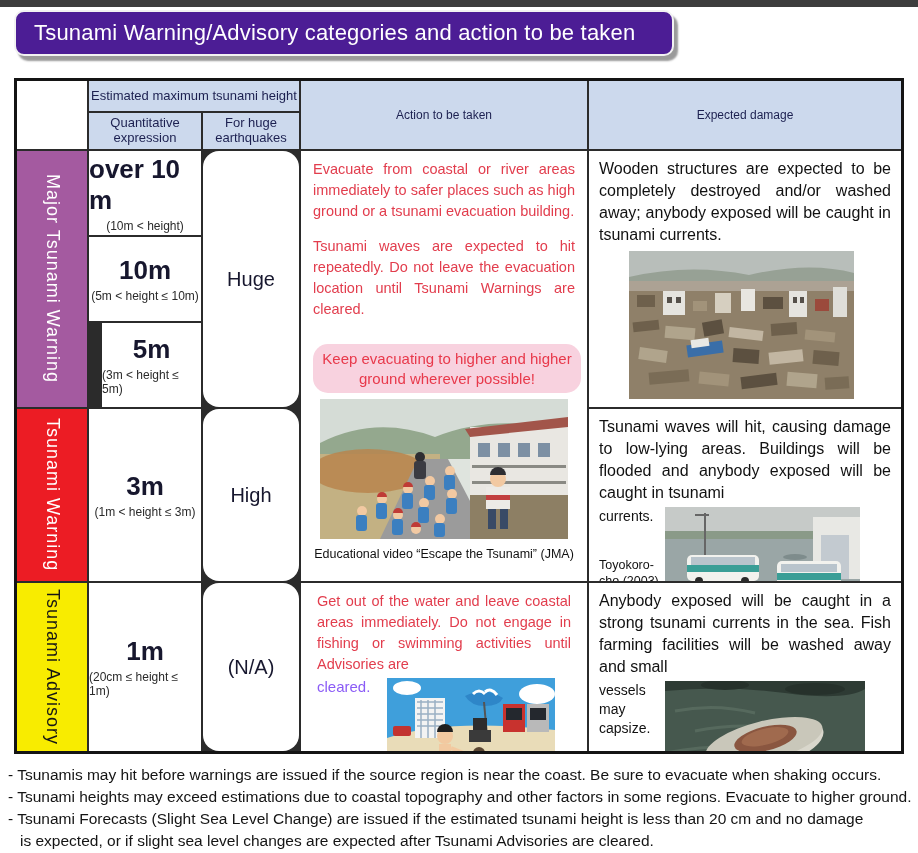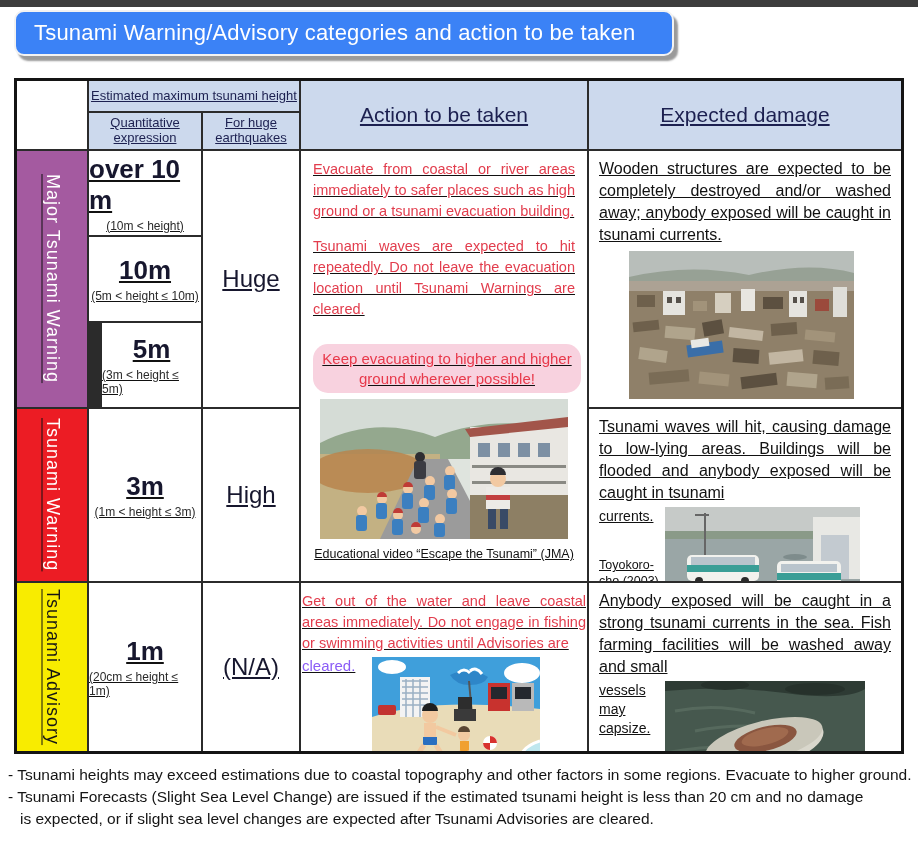--- a/index.html
+++ b/index.html
@@ -3,38 +3,38 @@
 <meta charset="utf-8">
 <style>
   html,body{margin:0;padding:0;background:#fff;}
   body{font-family:"Liberation Sans", sans-serif; color:#111;}
   .page{position:relative;width:918px;height:853px;background:#fff;overflow:hidden;}
 
   .top-strip{position:absolute;left:0;top:0;width:918px;height:7px;background:#3d3d3d;}
 
   .title-bar{
     position:absolute;left:14px;top:10px;width:660px;height:46px;
-    background:#3b82f6;border:2px solid #f2f2f2;border-radius:10px;
+    background:#4c1d95;border:2px solid #f2f2f2;border-radius:10px;
     box-shadow:4px 5px 2px #9a9a9a;
     display:flex;align-items:center;padding-left:18px;box-sizing:border-box;
   }
   .title-bar .t{color:#ffffff;font-size:22px;letter-spacing:0.2px;}
 
   .tsu-table{
     position:absolute;left:14px;top:78px;
     display:grid;
     grid-template-columns:70px 112px 96px 286px 312px;
     grid-template-rows:30px 36px 84px 84px 84px 172px 168px;
     gap:2px;background:#2b2b2b;
     border:3px solid #141414;
   }
-  .cell{background:#ffffff;box-sizing:border-box;overflow:hidden;text-decoration:underline;}
+  .cell{background:#ffffff;box-sizing:border-box;overflow:hidden;}
   .hdr{background:#ccd9ed;display:flex;align-items:center;justify-content:center;text-align:center;color:#1c2050;}
   .hdr-small{font-size:13px;line-height:1.15;}
-  .hdr-big{font-size:21px;}
+  .hdr-big{font-size:12px;}
 
   .t-cat-h{grid-area:1/1/3/2;}
   .t-est{grid-area:1/2/2/4;}
   .t-quant{grid-area:2/2/3/3;}
   .t-huge-h{grid-area:2/3/3/4;}
   .t-act-h{grid-area:1/4/3/5;}
   .t-dmg-h{grid-area:1/5/3/6;}
   .t-major{grid-area:3/1/6/2;background:#a45aa0;}
   .t-warn{grid-area:6/1/7/2;background:#ec1c24;}
   .t-adv{grid-area:7/1/8/2;background:#f8ec00;}
@@ -44,42 +44,42 @@
   .act-main{grid-area:3/4/7/5;} .act-adv{grid-area:7/4/8/5;}
   .dmg1{grid-area:3/5/6/6;} .dmg2{grid-area:6/5/7/6;} .dmg3{grid-area:7/5/8/6;}
 
   .vcell{display:flex;align-items:center;justify-content:center;}
   .vtext{writing-mode:vertical-rl;text-orientation:mixed;font-size:18px;letter-spacing:1px;white-space:nowrap;}
   .vwhite{color:#ffffff;} .vblack{color:#161616;}
 
   .height-cell{display:flex;flex-direction:column;align-items:center;justify-content:center;gap:3px;}
   .height-val{font-size:26px;font-weight:bold;color:#17172e;}
   .height-range{font-size:12px;color:#2a2a2a;}
-  .mid-cell{display:flex;align-items:center;justify-content:center;font-size:24px;color:#17172e;}
+  .mid-cell{display:flex;align-items:center;justify-content:center;font-size:20px;color:#17172e;border-radius:16px;}
 
   .act-main{padding:8px 12px;}
   .red-p{color:#e23d4d;font-size:14.5px;line-height:1.45;text-align:justify;margin:0 0 14px 0;}
   .red-p.second{margin-top:4px;}
   .bubble{width:256px;margin:24px auto 6px auto;background:#f8d2df;color:#e8394b;
     border-radius:15px;padding:5px 6px;text-align:center;font-size:15px;line-height:1.3;}
   .edu-fig{width:248px;margin:2px auto 0 auto;}
   .fig-caption{font-size:12.5px;text-align:center;color:#111;margin-top:4px;}
 
   .dmg-cell{padding:7px 10px;}
   .dmg-p{font-size:16px;line-height:1.38;text-align:justify;color:#111;margin:0;}
   .major-fig{margin:5px 0 0 30px;}
   .cap-line1{font-size:12.5px;color:#111;margin-top:2px;}
 
   .side-row{display:flex;margin-top:3px;}
   .side-left{width:66px;flex:none;font-size:14px;color:#111;display:flex;flex-direction:column;}
   .side-left .tail{line-height:1.35;}
   .side-left .photo-label{font-size:12.5px;margin-top:32px;line-height:1.25;}
   .side-img{flex:none;}
 
-  .act-adv{padding:8px 1px;}
+  .act-adv{padding:8px 16px;}
   .side-left-red{width:70px;flex:none;font-size:15px;color:#8b5cf6;}
 
   .notes{position:absolute;left:8px;top:764px;width:906px;}
   .note-line{font-size:15.5px;line-height:1.42;color:#141414;}
   .note-indent{padding-left:12px;}
 </style>
 </head>
 <body>
 
 <div class="page">
@@ -347,18 +347,19 @@
           <circle cx="172" cy="90" r="4" fill="#2c362f"></circle>
           <rect x="150" y="100" width="30" height="5" rx="2" fill="#3a2f24" transform="rotate(-8 165 102)"></rect>
           <rect x="8" y="84" width="20" height="4" rx="2" fill="#3a2f24" transform="rotate(6 18 86)"></rect>
         </svg>
       </div>
     </div>
 
   </div>
 
   <div class="notes">
+    <div class="note-line">- Tsunamis may hit before warnings are issued if the source region is near the coast. Be sure to evacuate when shaking occurs.</div>
     <div class="note-line">- Tsunami heights may exceed estimations due to coastal topography and other factors in some regions. Evacuate to higher ground.</div>
     <div class="note-line">- Tsunami Forecasts (Slight Sea Level Change) are issued if the estimated tsunami height is less than 20 cm and no damage</div>
     <div class="note-line note-indent">is expected, or if slight sea level changes are expected after Tsunami Advisories are cleared.</div>
   </div>
 
 </div>
 
 </body></html>

